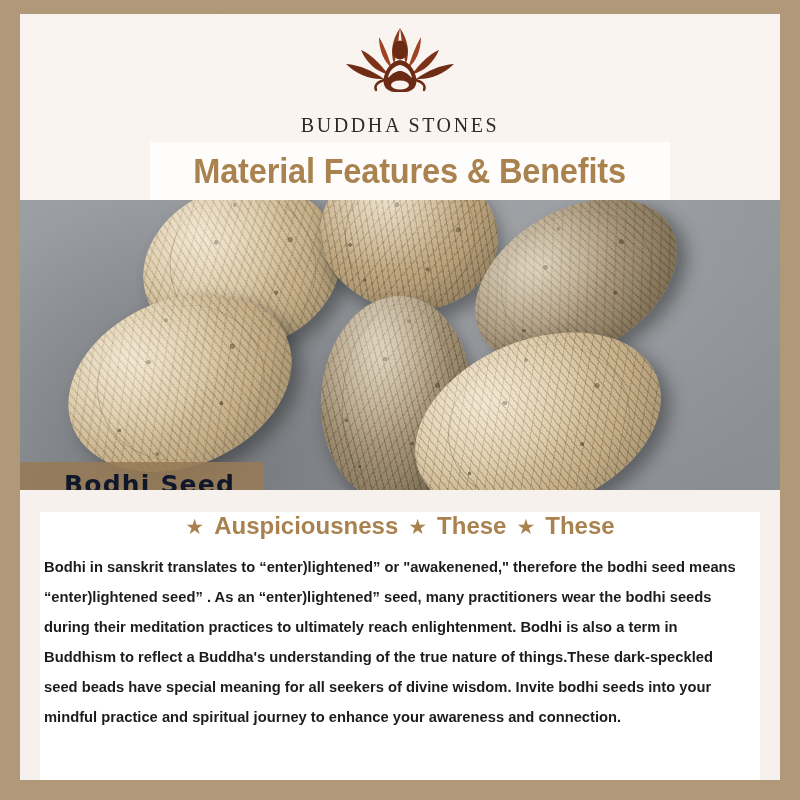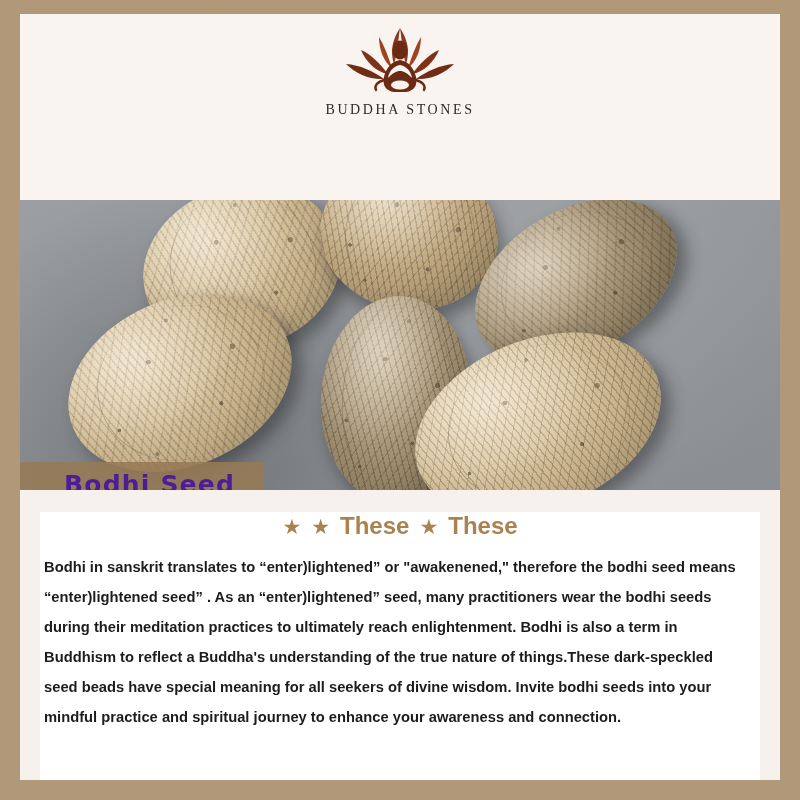--- a/index.html
+++ b/index.html
@@ -36,23 +36,23 @@
   
   .header{
     position:relative;width:100%;height:128px;background:#faf4f1;
   }
   .logo-wrap{
     position:absolute;left:0;right:0;top:6px;
     display:flex;flex-direction:column;align-items:center;
   }
   .logo-mark{width:136px;height:78px;display:block;}
   .logo-word{
-    margin-top:4px;
+    margin-top:16px;
     font-family:"Liberation Serif","DejaVu Serif",serif;
-    font-size:14px;letter-spacing:2.6px;color:#2e2a27;font-weight:400;
+    font-size:20px;letter-spacing:2.6px;color:#2e2a27;font-weight:400;
   }
 
   
   .title-banner{
     position:absolute;left:130px;top:128px;width:520px;height:58px;
     background:#fffdfb;
     display:flex;align-items:center;justify-content:center;
   }
   .title-text{
     font-family:"Liberation Sans","DejaVu Sans",sans-serif;
@@ -119,21 +119,21 @@
     background:radial-gradient(ellipse at 36% 28%, #ecdcc0 0%, #dcc9a5 34%, #c4ae88 62%, #9c8a68 90%, #7b6c51 100%);
   }
 
   
   .seed-tag{
     position:absolute;left:0;top:262px;width:243px;height:44px;
     background:rgba(150,122,85,.88);
     display:flex;align-items:center;
   }
   .seed-tag-text{
-    margin-left:44px;color:#4c1d95;font-weight:700;font-size:25px;
+    margin-left:44px;color:#0f172a;font-weight:700;font-size:25px;
     letter-spacing:1.2px;white-space:nowrap;
     font-family:"DejaVu Sans","Liberation Sans",sans-serif;
   }
 
   
   .lower{
     position:absolute;left:0;top:476px;width:760px;height:290px;background:#f7f1ee;
   }
   .lower-white{
     position:absolute;left:20px;top:22px;width:720px;height:268px;background:#ffffff;
@@ -184,20 +184,23 @@
             <path d="M68 45 C62 46,57 51,56 58 C61 53,64 51,68 51 C72 51,75 53,80 58 C79 51,74 46,68 45 Z"></path>
             <ellipse cx="68" cy="65" rx="9" ry="4.5"></ellipse>
           </g>
           <path d="M52 60 C45 62,42 66,44 70" fill="none" stroke="#6b2a14" stroke-width="2.4" stroke-linecap="round"></path>
           <path d="M84 60 C91 62,94 66,92 70" fill="none" stroke="#6b2a14" stroke-width="2.4" stroke-linecap="round"></path>
         </svg>
         <div class="logo-word">BUDDHA STONES</div>
       </div>
     </div>
 
+    <div class="title-banner">
+      <div class="title-text">Material Features &amp; Benefits</div>
+    </div>
 
     <div class="photo">
       <div class="photo-bg"></div>
 
       <div class="seed pale" style="left:122px;top:-14px;width:200px;height:162px;transform:rotate(-16deg);">
         <div class="skin">
             <div class="grain"></div>
           </div>
           <div class="speck"></div>
           <div class="ridge"></div>
@@ -252,20 +255,21 @@
       <div class="seed-tag">
         <span class="seed-tag-text">Bodhi  Seed</span>
       </div>
     </div>
 
     <div class="lower">
       <div class="lower-white"></div>
 
       <div class="benefits">
         <span class="star">★</span>
+        <span>Auspiciousness</span>
         <span class="star">★</span>
         <span>These</span>
         <span class="star">★</span>
         <span>These</span>
       </div>
 
       <div class="body-copy">Bodhi in sanskrit translates to “enter)lightened” or "awakenened," therefore the bodhi seed means “enter)lightened seed” . As an “enter)lightened” seed, many practitioners wear the bodhi seeds during their meditation practices to ultimately reach enlightenment. Bodhi is also a term in Buddhism to reflect a Buddha's understanding of the true nature of things.These dark-speckled seed beads have special meaning for all seekers of divine wisdom. Invite bodhi seeds into your mindful practice and spiritual journey to enhance your awareness and connection.</div>
     </div>
 
   </div>

